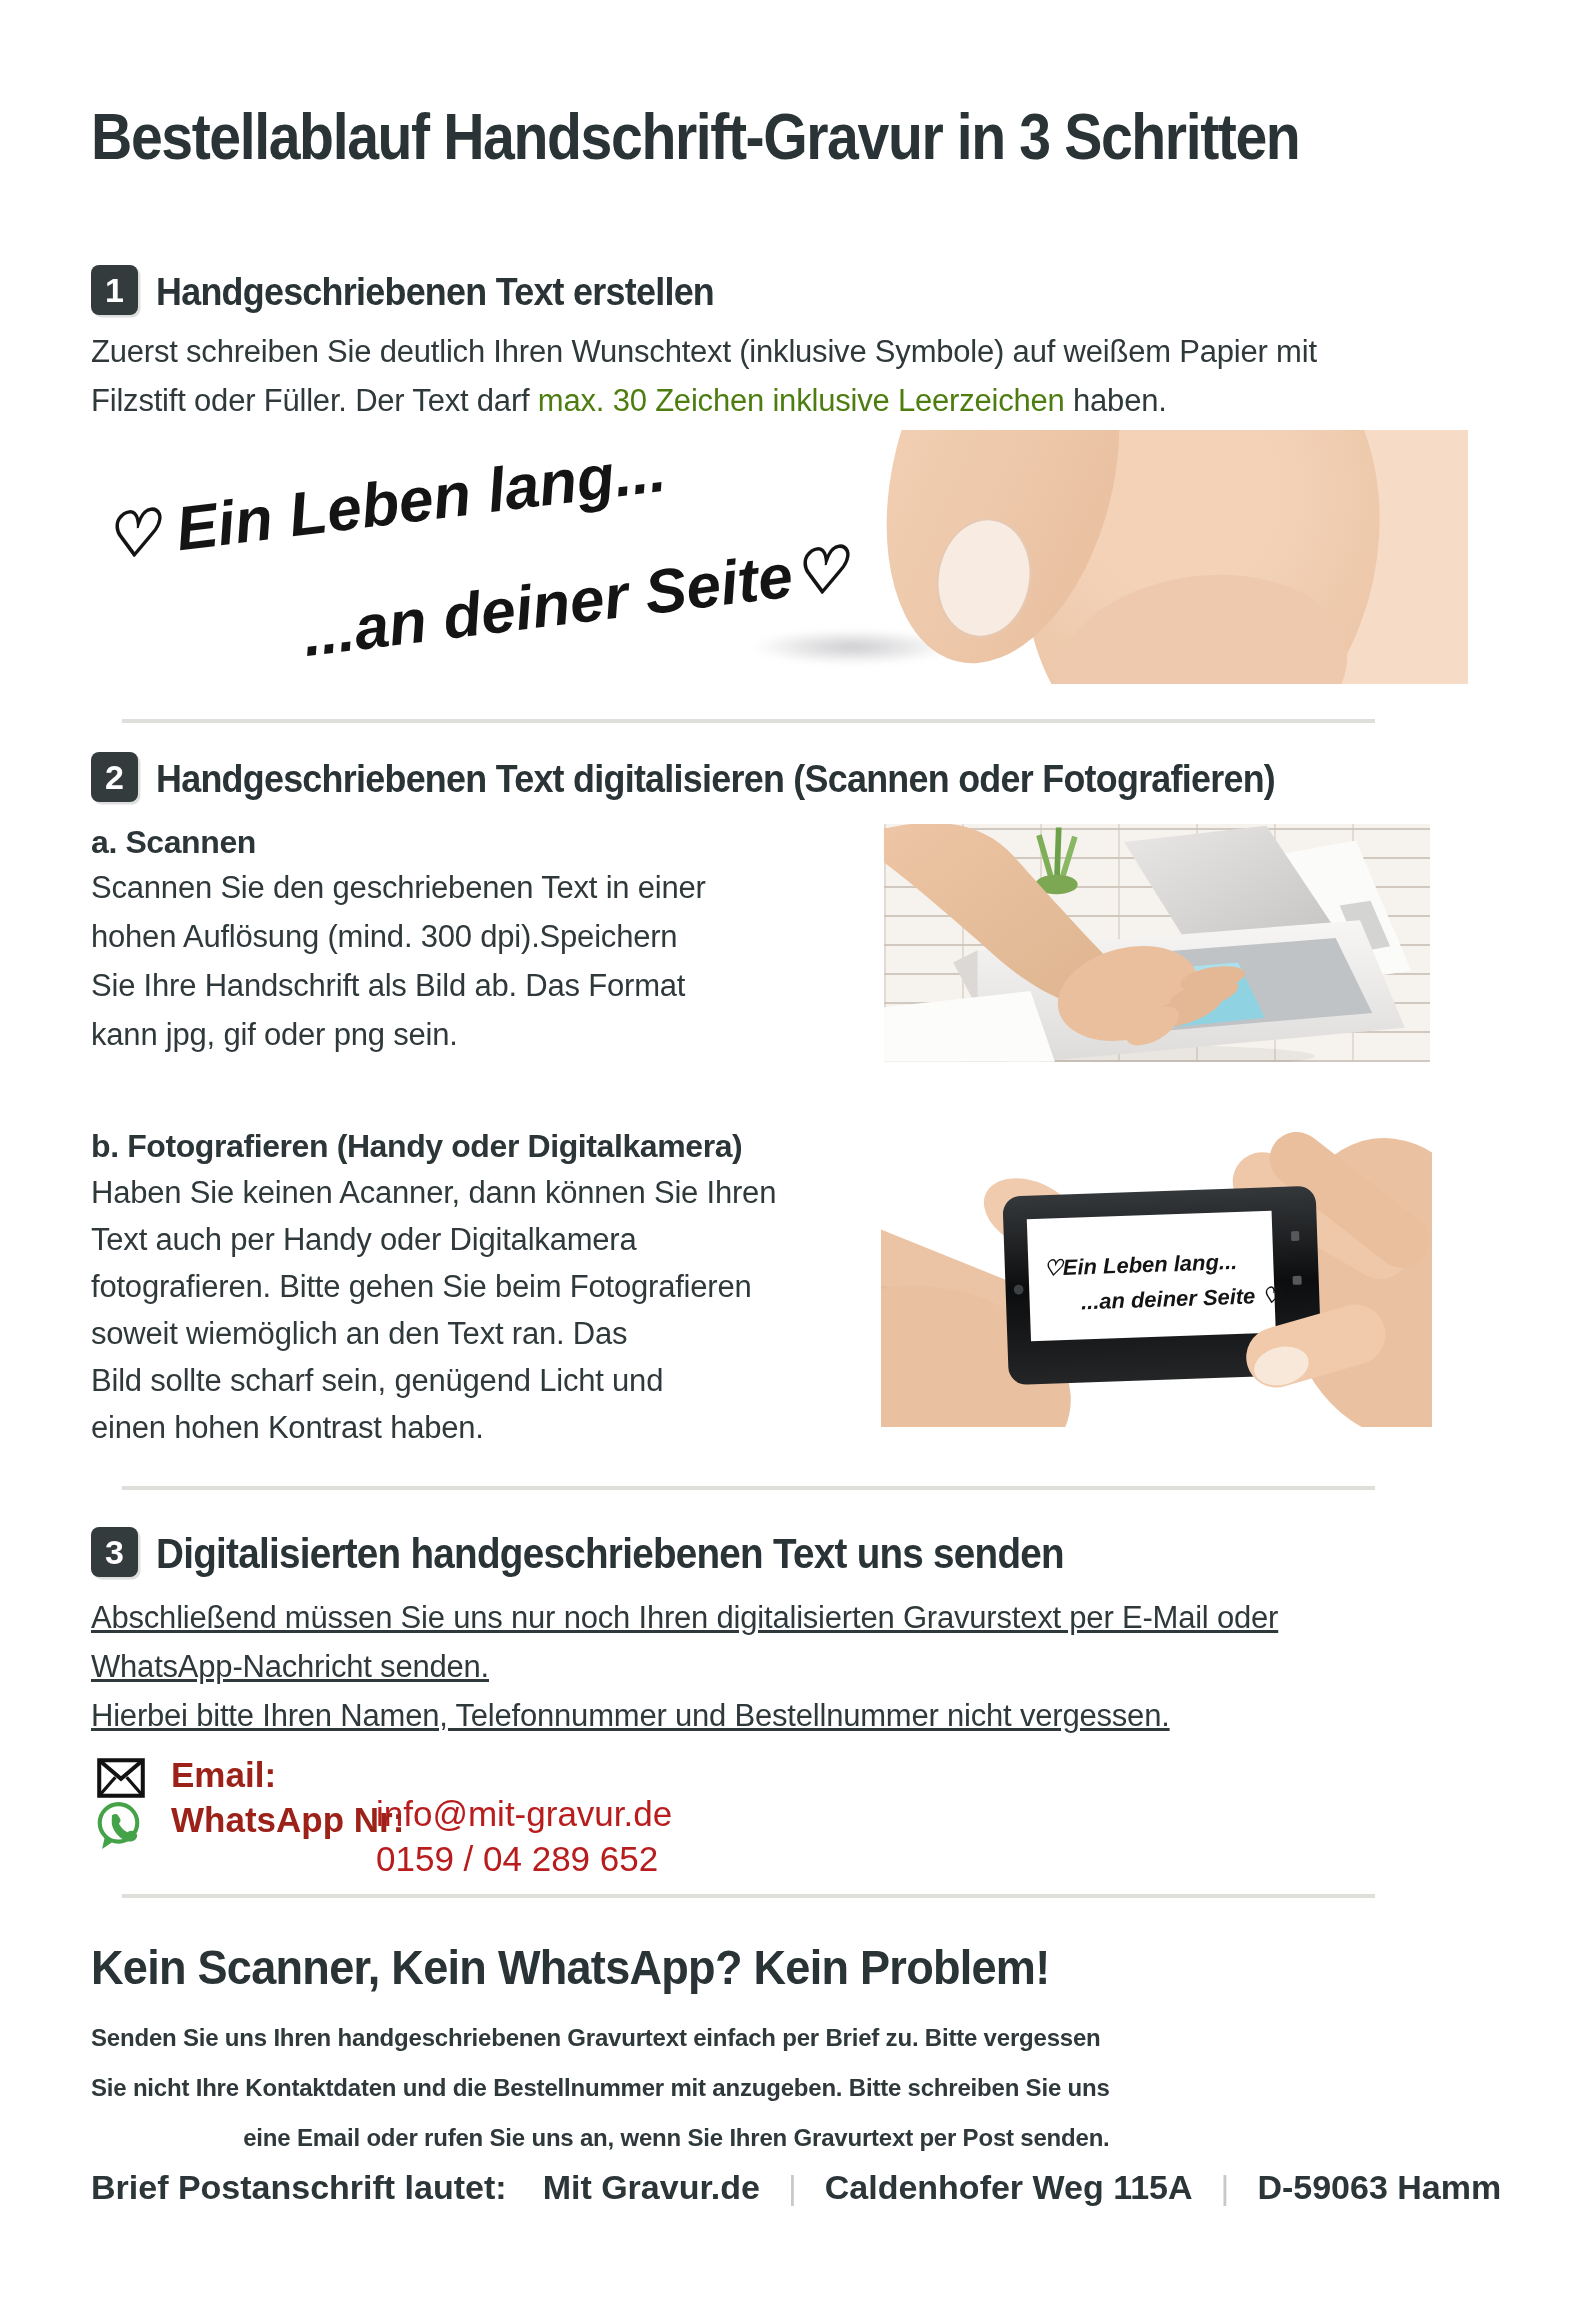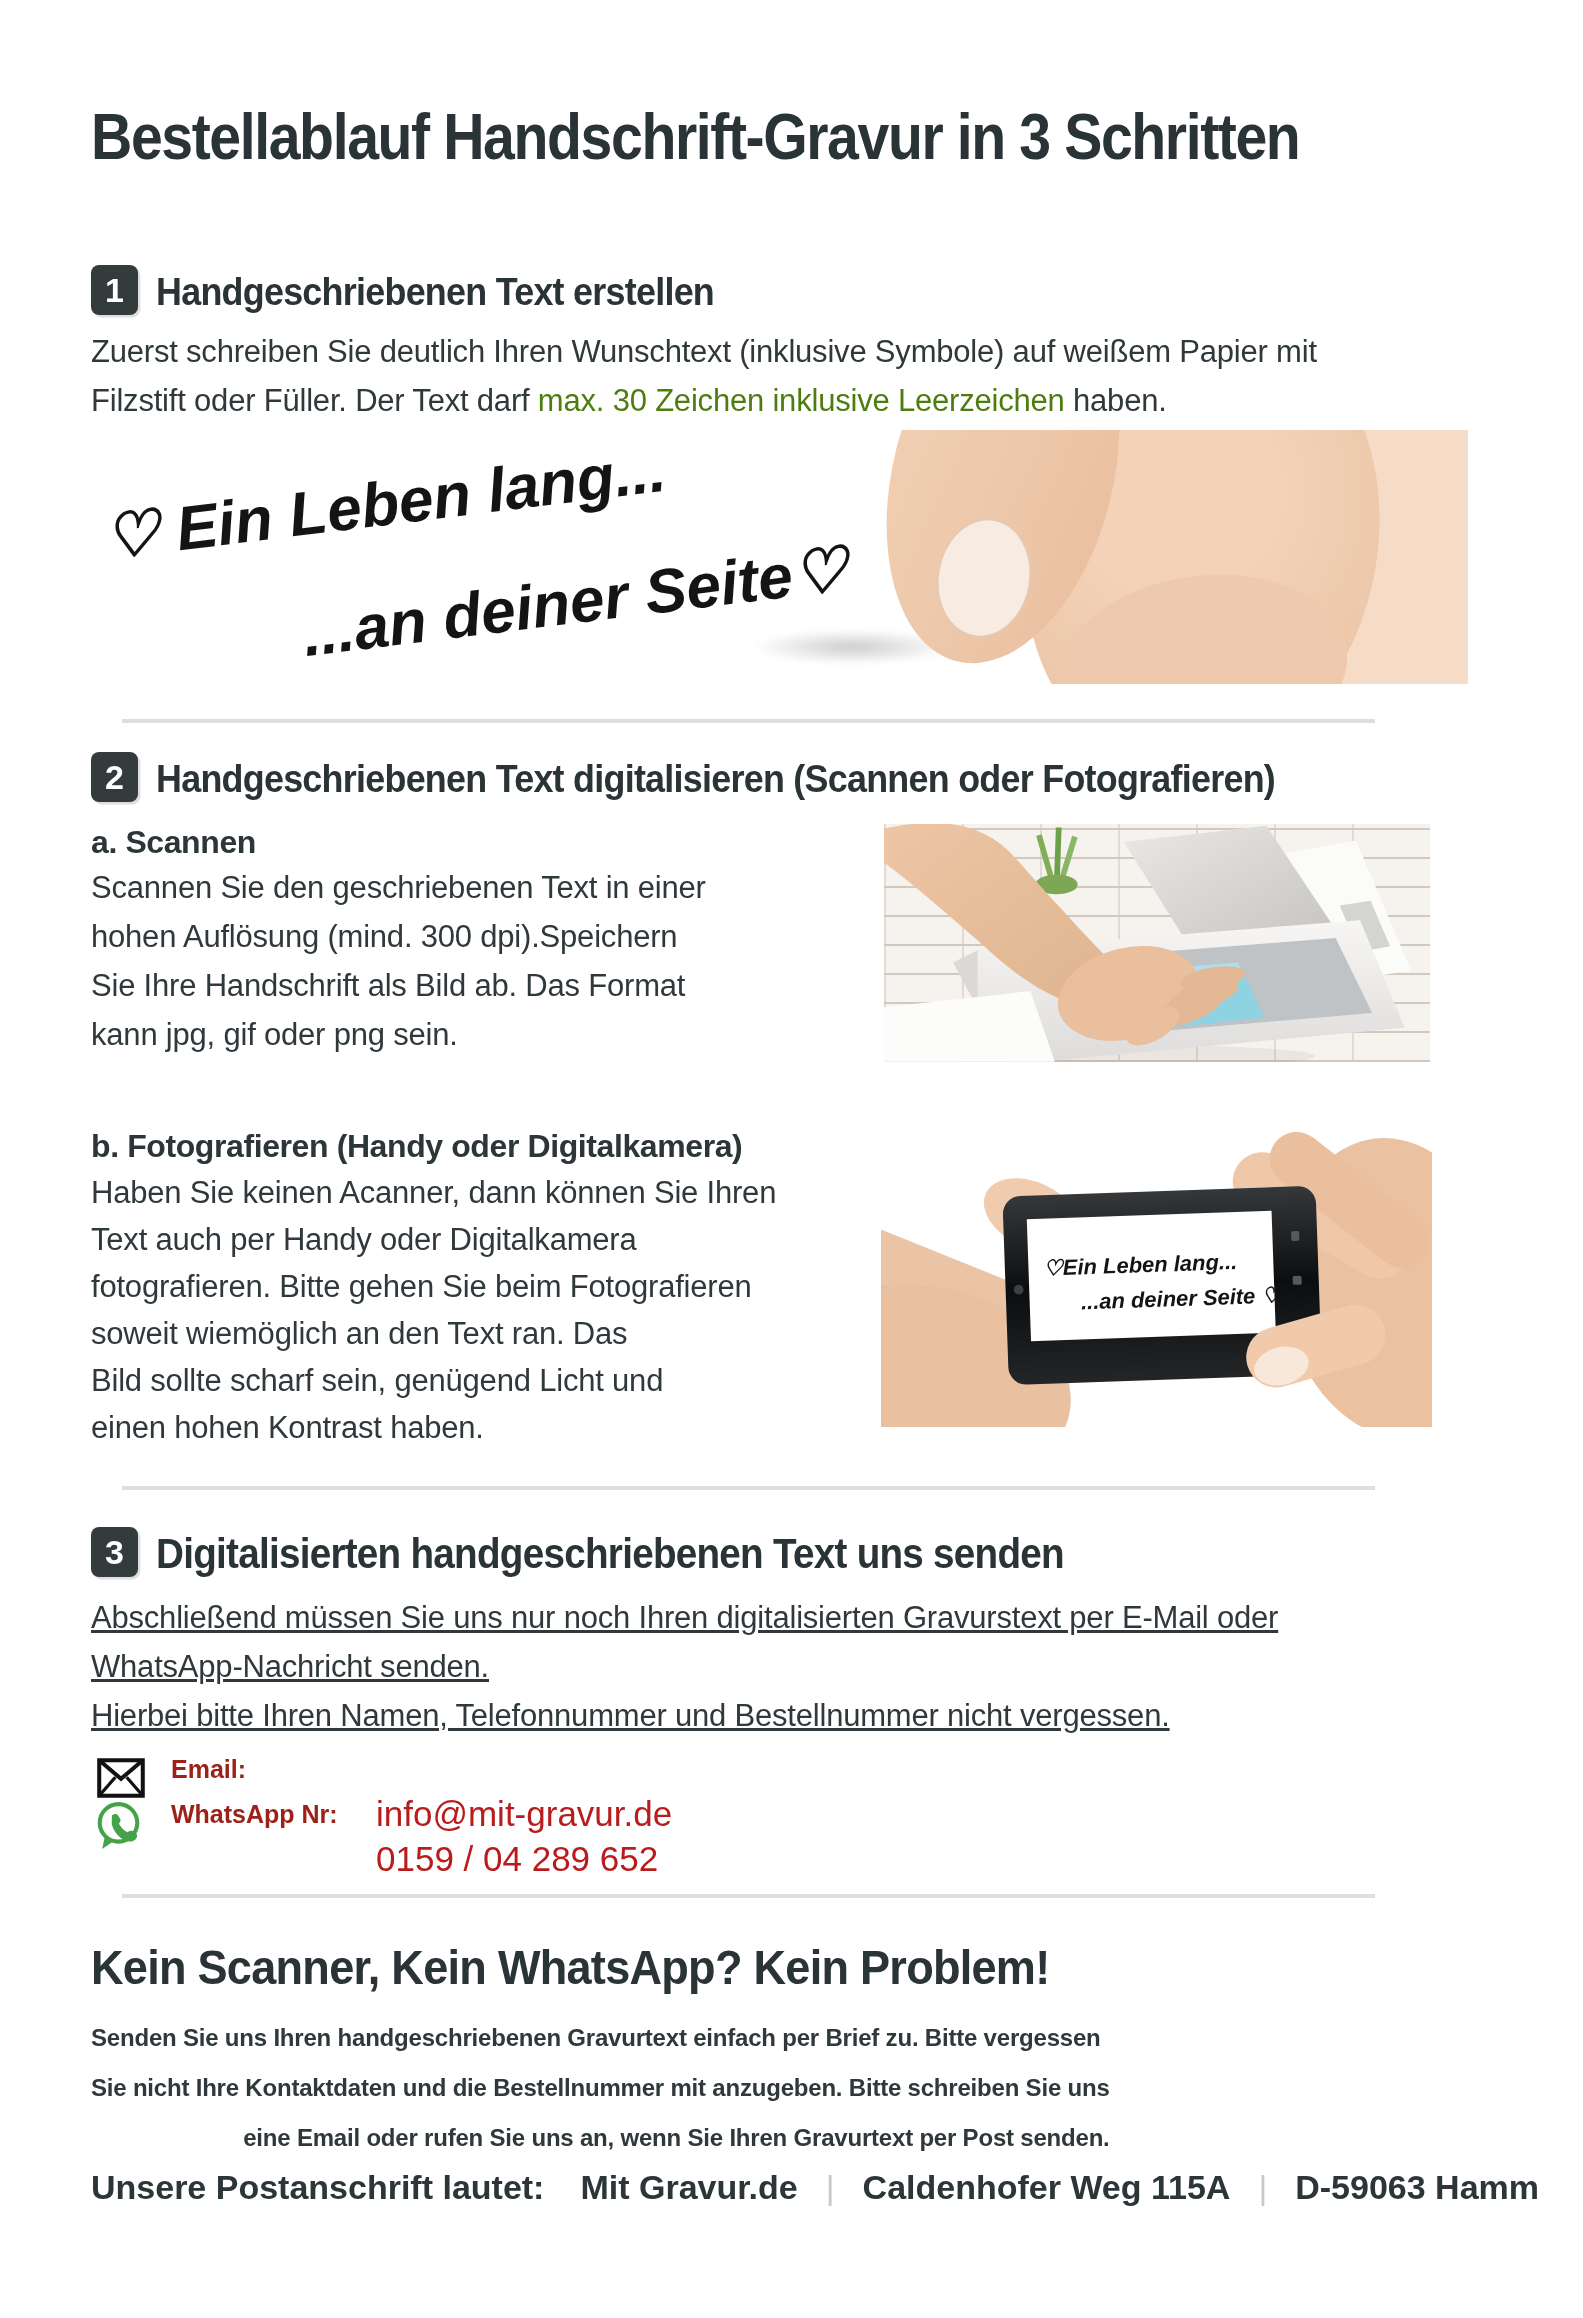--- a/index.html
+++ b/index.html
@@ -53,21 +53,21 @@
   
   .scan-photo{left:884px;top:824px;width:546px;height:238px;background-color:#f6f2ed;
       background-image:repeating-linear-gradient(0deg,rgba(205,196,186,.9) 0 2.4px,transparent 2.4px 29px),
                        repeating-linear-gradient(90deg,rgba(205,196,186,.5) 0 2.4px,transparent 2.4px 78px);}
   
   .phone-photo{left:881px;top:1117px;width:551px;height:310px;background:#fff;}
   svg text.scr{font-family:"Liberation Sans",sans-serif;font-style:italic;font-weight:700;fill:#141414;}
 
   
   .c-icon{position:absolute;left:96px;}
-  .c-label{position:absolute;left:171px;color:#9C2118;font-weight:700;font-size:25px;white-space:nowrap;}
+  .c-label{position:absolute;left:171px;color:#9C2118;font-weight:700;font-size:35px;white-space:nowrap;}
   .c-value{position:absolute;left:376px;color:#b91c1c;font-size:35px;white-space:nowrap;margin-top:39px;}
 
   .kein-title{position:absolute;left:91px;top:1939px;font-size:49px;font-weight:700;letter-spacing:-0.8px;
               color:#2A3335;white-space:nowrap;transform:scaleX(.92);transform-origin:0 0;margin:0;}
   .addr{position:absolute;left:91px;top:2168px;font-size:34px;color:#2C3537;display:flex;align-items:baseline;white-space:nowrap;}
   .addr .lbl{font-weight:700;margin-right:36px;}
   .addr .part{font-weight:700;}
   .addr .sep{color:#C9C9C6;margin:0 28px;font-weight:400;}
 </style>
 </head>
@@ -236,21 +236,21 @@
   <div class="divider" style="top:1894px;"></div>
 
   <h2 class="kein-title">Kein Scanner, Kein WhatsApp? Kein Problem!</h2>
   <div class="body-block" style="left:91px;top:2013px;font-size:24px;font-weight:bold;">
     <div class="ln" style="line-height:50px;height:50px;">Senden Sie uns Ihren handgeschriebenen Gravurtext einfach per Brief zu. Bitte vergessen</div>
     <div class="ln" style="line-height:50px;height:50px;">Sie nicht Ihre Kontaktdaten und die Bestellnummer mit anzugeben. Bitte schreiben Sie uns</div>
     <div class="ln" style="line-height:50px;height:50px;text-align:right;">eine Email oder rufen Sie uns an, wenn Sie Ihren Gravurtext per Post senden.</div>
   </div>
 
   <div class="addr">
-    <span class="lbl">Unsere Postanschrift lautet:</span>
+    <span class="lbl">Brief Postanschrift lautet:</span>
     <span class="part">Mit Gravur.de</span>
     <span class="sep">|</span>
     <span class="part">Caldenhofer Weg 115A</span>
     <span class="sep">|</span>
     <span class="part">D-59063 Hamm</span>
   </div>
 
 </div>
 
 

